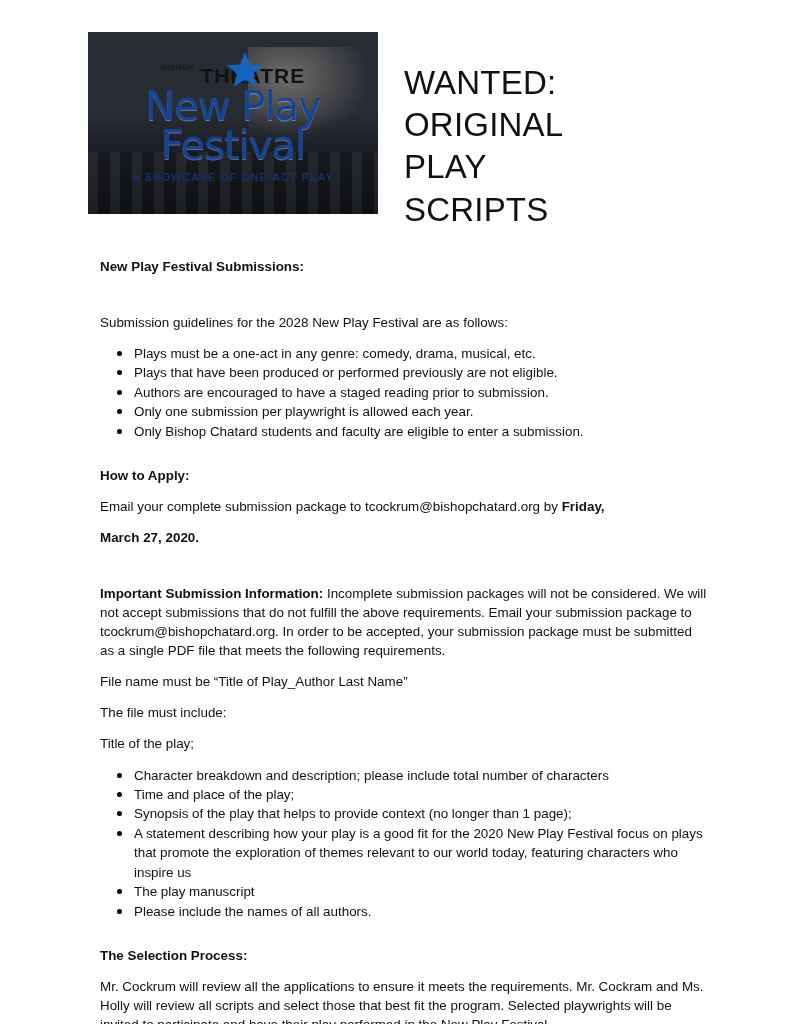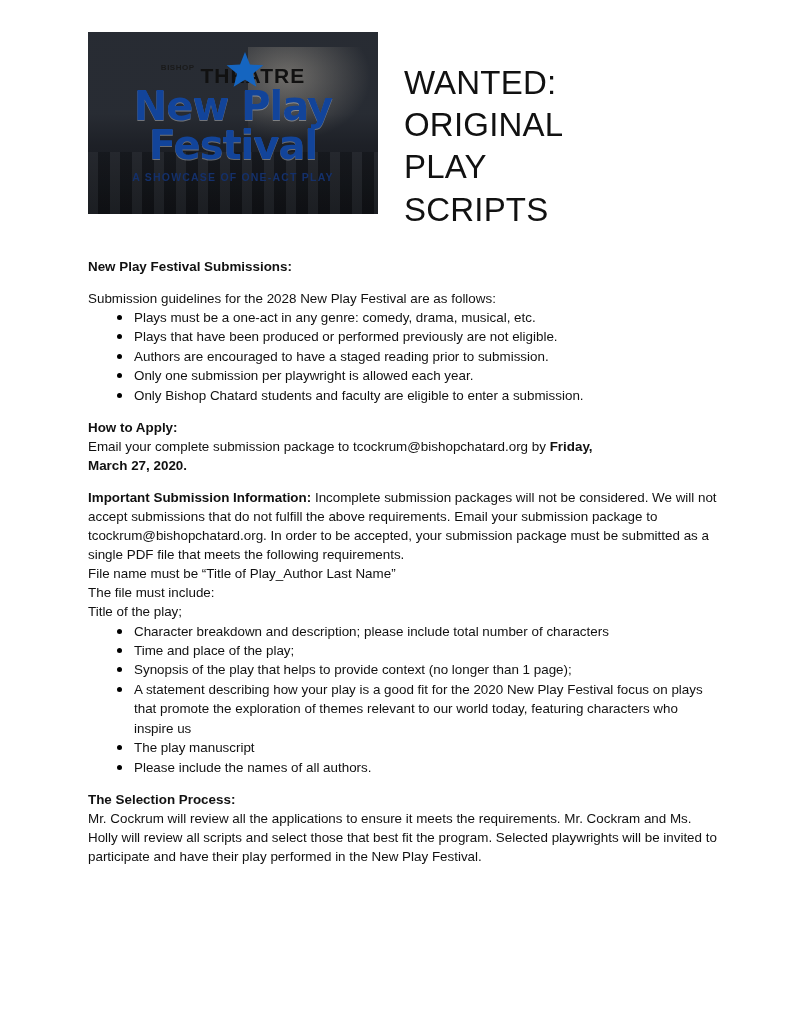--- a/index.html
+++ b/index.html
@@ -106,21 +106,21 @@
     position: absolute;
     left: 50%;
     top: -16px;
     transform: translateX(-10px);
     width: 44px;
     height: 44px;
     color: #1565c0;
   }
   .np-title {
     font-family: "DejaVu Sans", sans-serif;
-    font-weight: bold;
+    font-weight: normal;
     color: #12449a;
     font-size: 40px;
     line-height: 0.98;
     letter-spacing: -1px;
     text-shadow: 0 1px 0 rgba(255,255,255,0.35);
   }
   .np-title .l2 { display: block; }
   .np-sub {
     margin-top: 6px;
     font-size: 10.5px;
@@ -138,21 +138,21 @@
   }
   .wanted div { white-space: nowrap; }
 
   
   .content {
     margin-top: 26px;
     font-size: 13.4px;
     line-height: 1.42;
     color: #111111;
   }
-  .content p { margin: 0; }
+  .content p { margin: 12px; }
   .b { font-weight: bold; }
   .spacer { height: 13px; }
 
   ul {
     margin: 0;
     padding-left: 46px;
     list-style: none;
   }
   ul li {
     position: relative;

